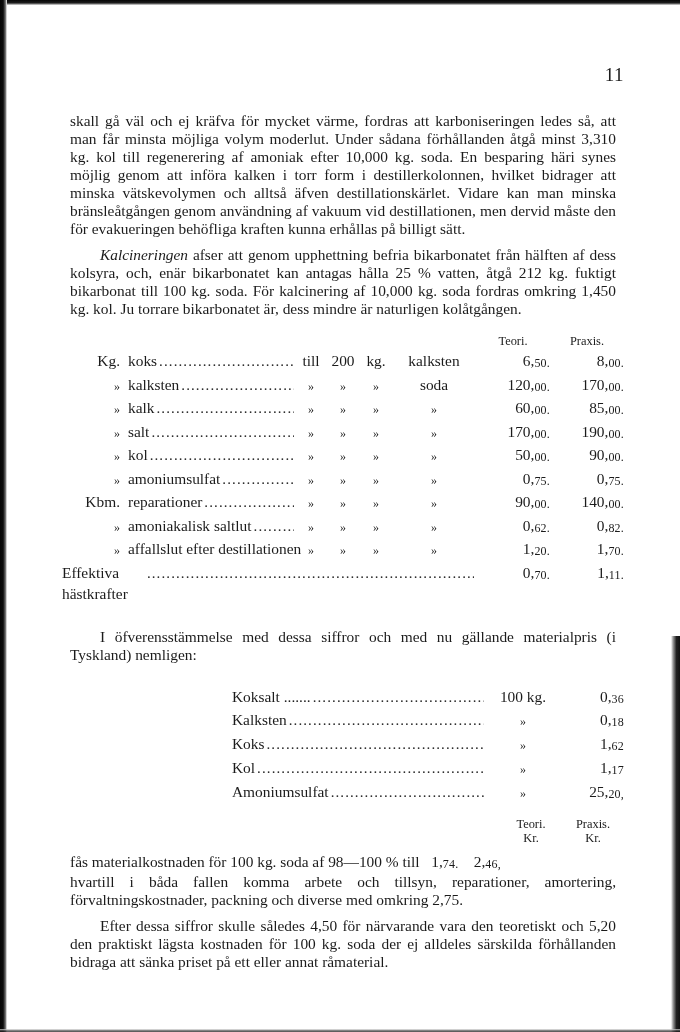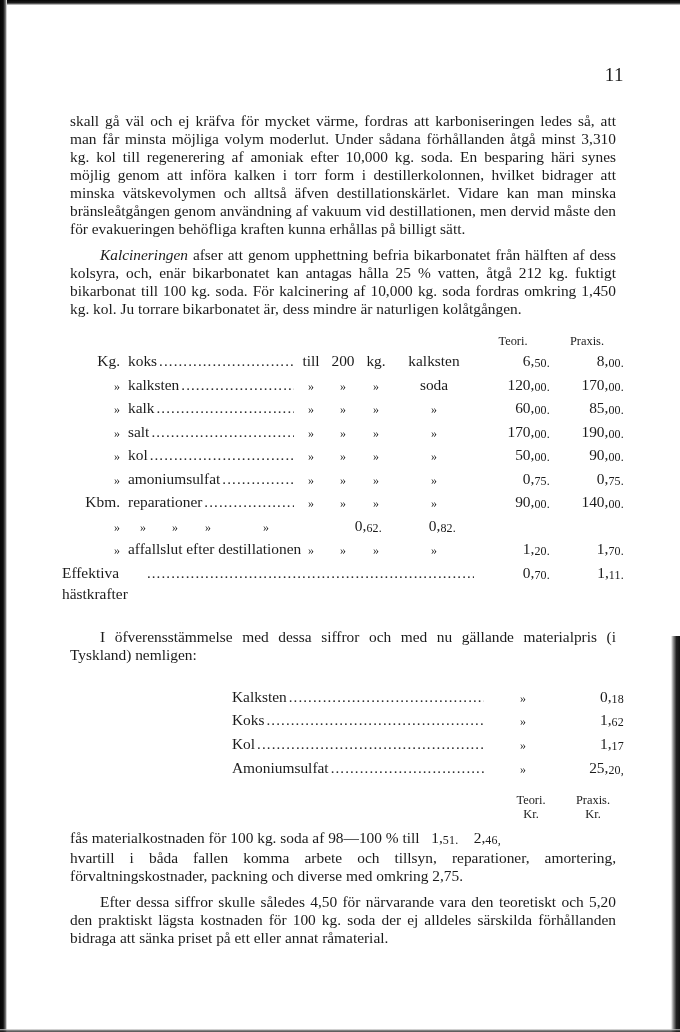--- a/index.html
+++ b/index.html
@@ -278,20 +278,24 @@
             </span>
             <span class="c-till ditto">»</span>
             <span class="c-100 ditto">»</span>
             <span class="c-kg ditto">»</span>
             <span class="c-ref ditto">»</span>
             <span class="c-teori"><span>90,</span><span class="dec">00.</span></span>
             <span class="c-praxis"><span>140,</span><span class="dec">00.</span></span>
           </div>
           <div class="trow">
             <span class="c-unit ditto">»</span>
+            <span class="c-item">
+              <span class="nm">amoniakalisk saltlut</span>
+              <span class="leader"></span>
+            </span>
             <span class="c-till ditto">»</span>
             <span class="c-100 ditto">»</span>
             <span class="c-kg ditto">»</span>
             <span class="c-ref ditto">»</span>
             <span class="c-teori"><span>0,</span><span class="dec">62.</span></span>
             <span class="c-praxis"><span>0,</span><span class="dec">82.</span></span>
           </div>
           <div class="trow">
             <span class="c-unit ditto">»</span>
             <span class="c-item">
@@ -316,20 +320,26 @@
         <span class="c-praxis"><span>1,</span><span class="dec">11.</span></span>
       </div>
     </div>
 
     <div class="gap-md"></div>
 
     <p class="body indent">I öfverensstämmelse med dessa siffror och med nu gällande materialpris (i Tyskland) nemligen:</p>
 
     <div class="table-price">
       <div id="price-rows">
+          <div class="prow">
+            <span class="p-name">Koksalt .......</span>
+            <span class="leader"></span>
+            <span class="p-unit">100  kg.</span>
+            <span class="p-val"><span>0,</span><span class="dec">36</span></span>
+          </div>
           <div class="prow">
             <span class="p-name">Kalksten</span>
             <span class="leader"></span>
             <span class="p-unit ditto">»</span>
             <span class="p-val"><span>0,</span><span class="dec">18</span></span>
           </div>
           <div class="prow">
             <span class="p-name">Koks</span>
             <span class="leader"></span>
             <span class="p-unit ditto">»</span>
@@ -354,18 +364,18 @@
       <span class="col">
         <span>Teori.</span>
         <span class="l2">Kr.</span>
       </span>
       <span class="col">
         <span>Praxis.</span>
         <span class="l2">Kr.</span>
       </span>
     </div>
 
-    <p class="body"><span>fås materialkostnaden för 100 kg. soda af 98—100 % till</span>&nbsp;&nbsp; <span><span>1,</span><span class="dec">51.</span></span>&nbsp;&nbsp;&nbsp; <span><span>2,</span><span class="dec">46,</span></span><br><span>hvartill i båda fallen komma arbete och tillsyn, reparationer, amortering, förvaltningskostnader, packning och diverse med omkring 2,75.</span></p>
+    <p class="body"><span>fås materialkostnaden för 100 kg. soda af 98—100 % till</span>&nbsp;&nbsp; <span><span>1,</span><span class="dec">74.</span></span>&nbsp;&nbsp;&nbsp; <span><span>2,</span><span class="dec">46,</span></span><br><span>hvartill i båda fallen komma arbete och tillsyn, reparationer, amortering, förvaltningskostnader, packning och diverse med omkring 2,75.</span></p>
 
     <p class="body indent">Efter dessa siffror skulle således 4,50 för närvarande vara den teoretiskt och 5,20 den praktiskt lägsta kostnaden för 100 kg. soda der ej alldeles särskilda förhållanden bidraga att sänka priset på ett eller annat råmaterial.</p>
 
   </div>
 </div>
 
 </body></html>

